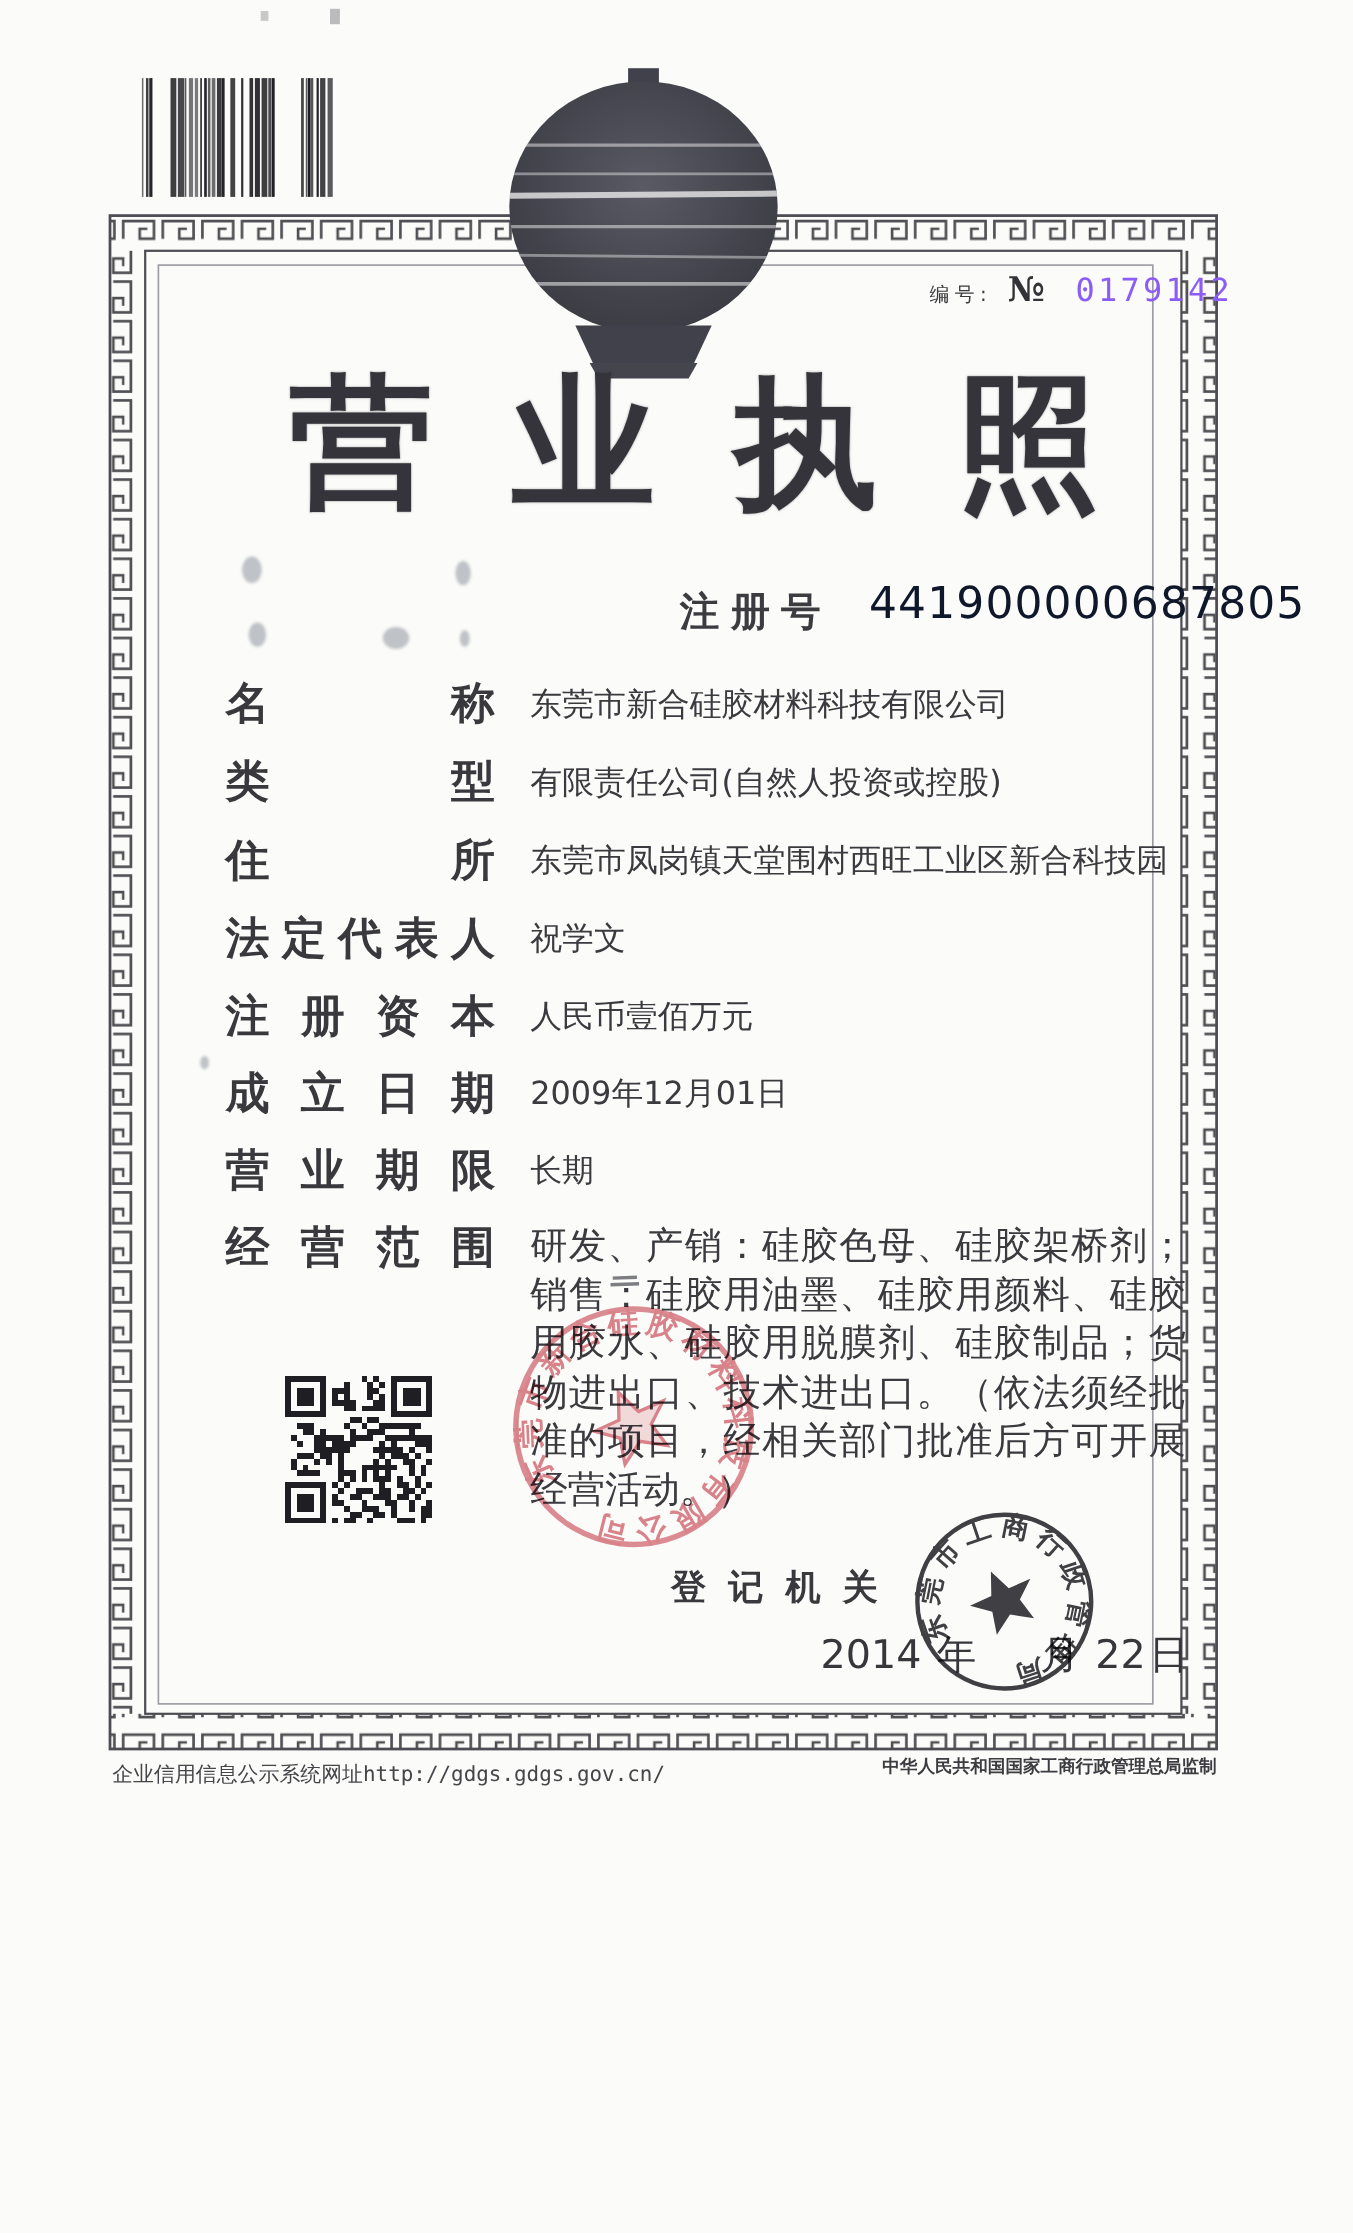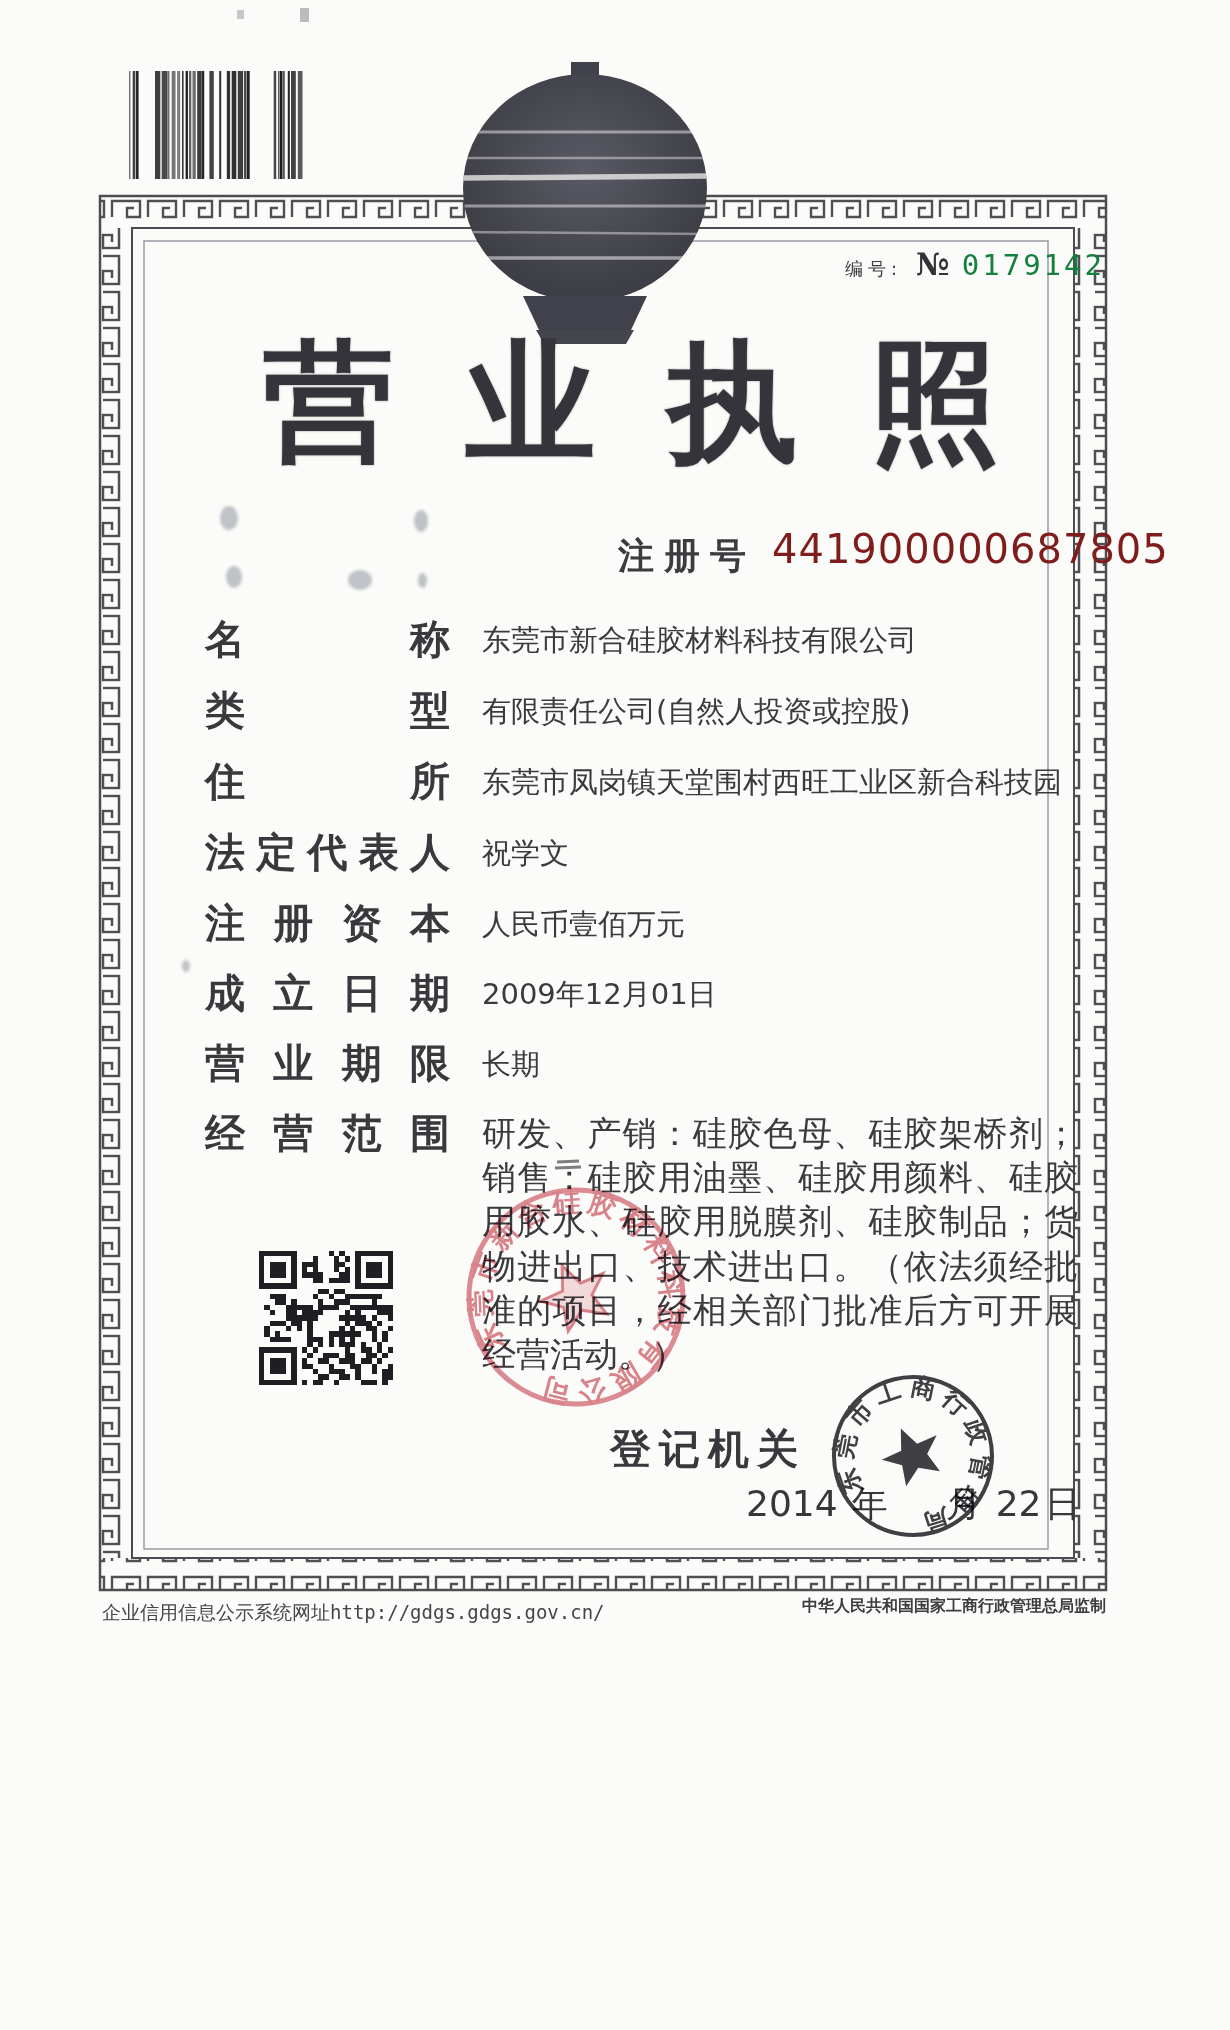--- a/index.html
+++ b/index.html
@@ -3,36 +3,36 @@
 <meta charset="utf-8">
 <style>
   html,body{margin:0;padding:0;background:#e8e8e6;}
   #page{position:relative;width:1230px;height:2030px;background:#fbfbf9;overflow:hidden;
         font-family:"DejaVu Sans",sans-serif;color:#323237;}
   .abs{position:absolute;}
   
   #serial-row{top:246px;left:845px;display:flex;align-items:baseline;}
   #serial-label{font-size:18px;letter-spacing:5px;color:#3a3a3e;}
   #serial-symbol{font-size:31px;font-weight:bold;margin-left:14px;font-family:"DejaVu Serif",serif;}
-  #serial-number{font-size:29px;margin-left:12px;letter-spacing:3px;font-family:"DejaVu Sans Mono",monospace;color:#15803d;}
+  #serial-number{font-size:29px;margin-left:28px;letter-spacing:3px;font-family:"DejaVu Sans Mono",monospace;color:#8b5cf6;}
   
   #doc-title{top:330px;left:143px;width:905px;text-align:center;font-size:130px;line-height:1.1;
              font-family:"DejaVu Serif",serif;font-weight:bold;letter-spacing:72px;padding-left:72px;
              color:#34343a;text-shadow:0 0 2px rgba(55,55,62,.55);}
   
   #regno-row{top:526px;left:618px;display:flex;align-items:flex-start;}
   #regno-label{width:128px;font-size:36px;font-weight:600;color:#3b3b40;text-align:justify;text-align-last:justify;padding-top:6px;}
-  #regno-value{margin-left:26px;font-size:40px;letter-spacing:1px;color:#7f1d1d;}
+  #regno-value{margin-left:44px;font-size:40px;letter-spacing:1px;color:#0f172a;}
   
   .row{position:absolute;left:205px;display:flex;align-items:flex-start;}
   .flabel{width:245px;font-size:40px;font-weight:600;color:#38383d;text-align:justify;text-align-last:justify;flex:none;}
   .fvalue{margin-left:32px;padding-top:9px;font-size:29px;color:#3a3a3f;white-space:nowrap;}
   .row.scope .fvalue{width:596px;white-space:normal;font-size:34px;line-height:1.3;text-align:justify;padding-top:5px;}
   
-  #registrar-label{top:1422px;left:610px;width:188px;font-size:41px;font-weight:600;color:#38383d;
+  #registrar-label{top:1422px;left:610px;width:188px;font-size:32px;font-weight:600;color:#38383d;
                    text-align:justify;text-align-last:justify;}
   #date-line{top:1480px;left:746px;font-size:36px;color:#36363b;white-space:nowrap;}
   #date-line .gap1{margin-left:14px;} #date-line .gap2{margin-left:58px;}
   #date-line .gap3{margin-left:14px;} #date-line .gap4{margin-left:3px;}
   
   #footer-left{top:1600px;left:102px;font-size:19px;font-family:"DejaVu Sans Mono",monospace;color:#45454a;}
   #footer-right{top:1596px;right:124px;font-size:16px;font-weight:600;color:#3c3c41;}
   
   .stamp{mix-blend-mode:multiply;opacity:.9;pointer-events:none;}
   .smudge{position:absolute;background:rgba(118,124,136,.45);border-radius:50%;filter:blur(1.5px);}

